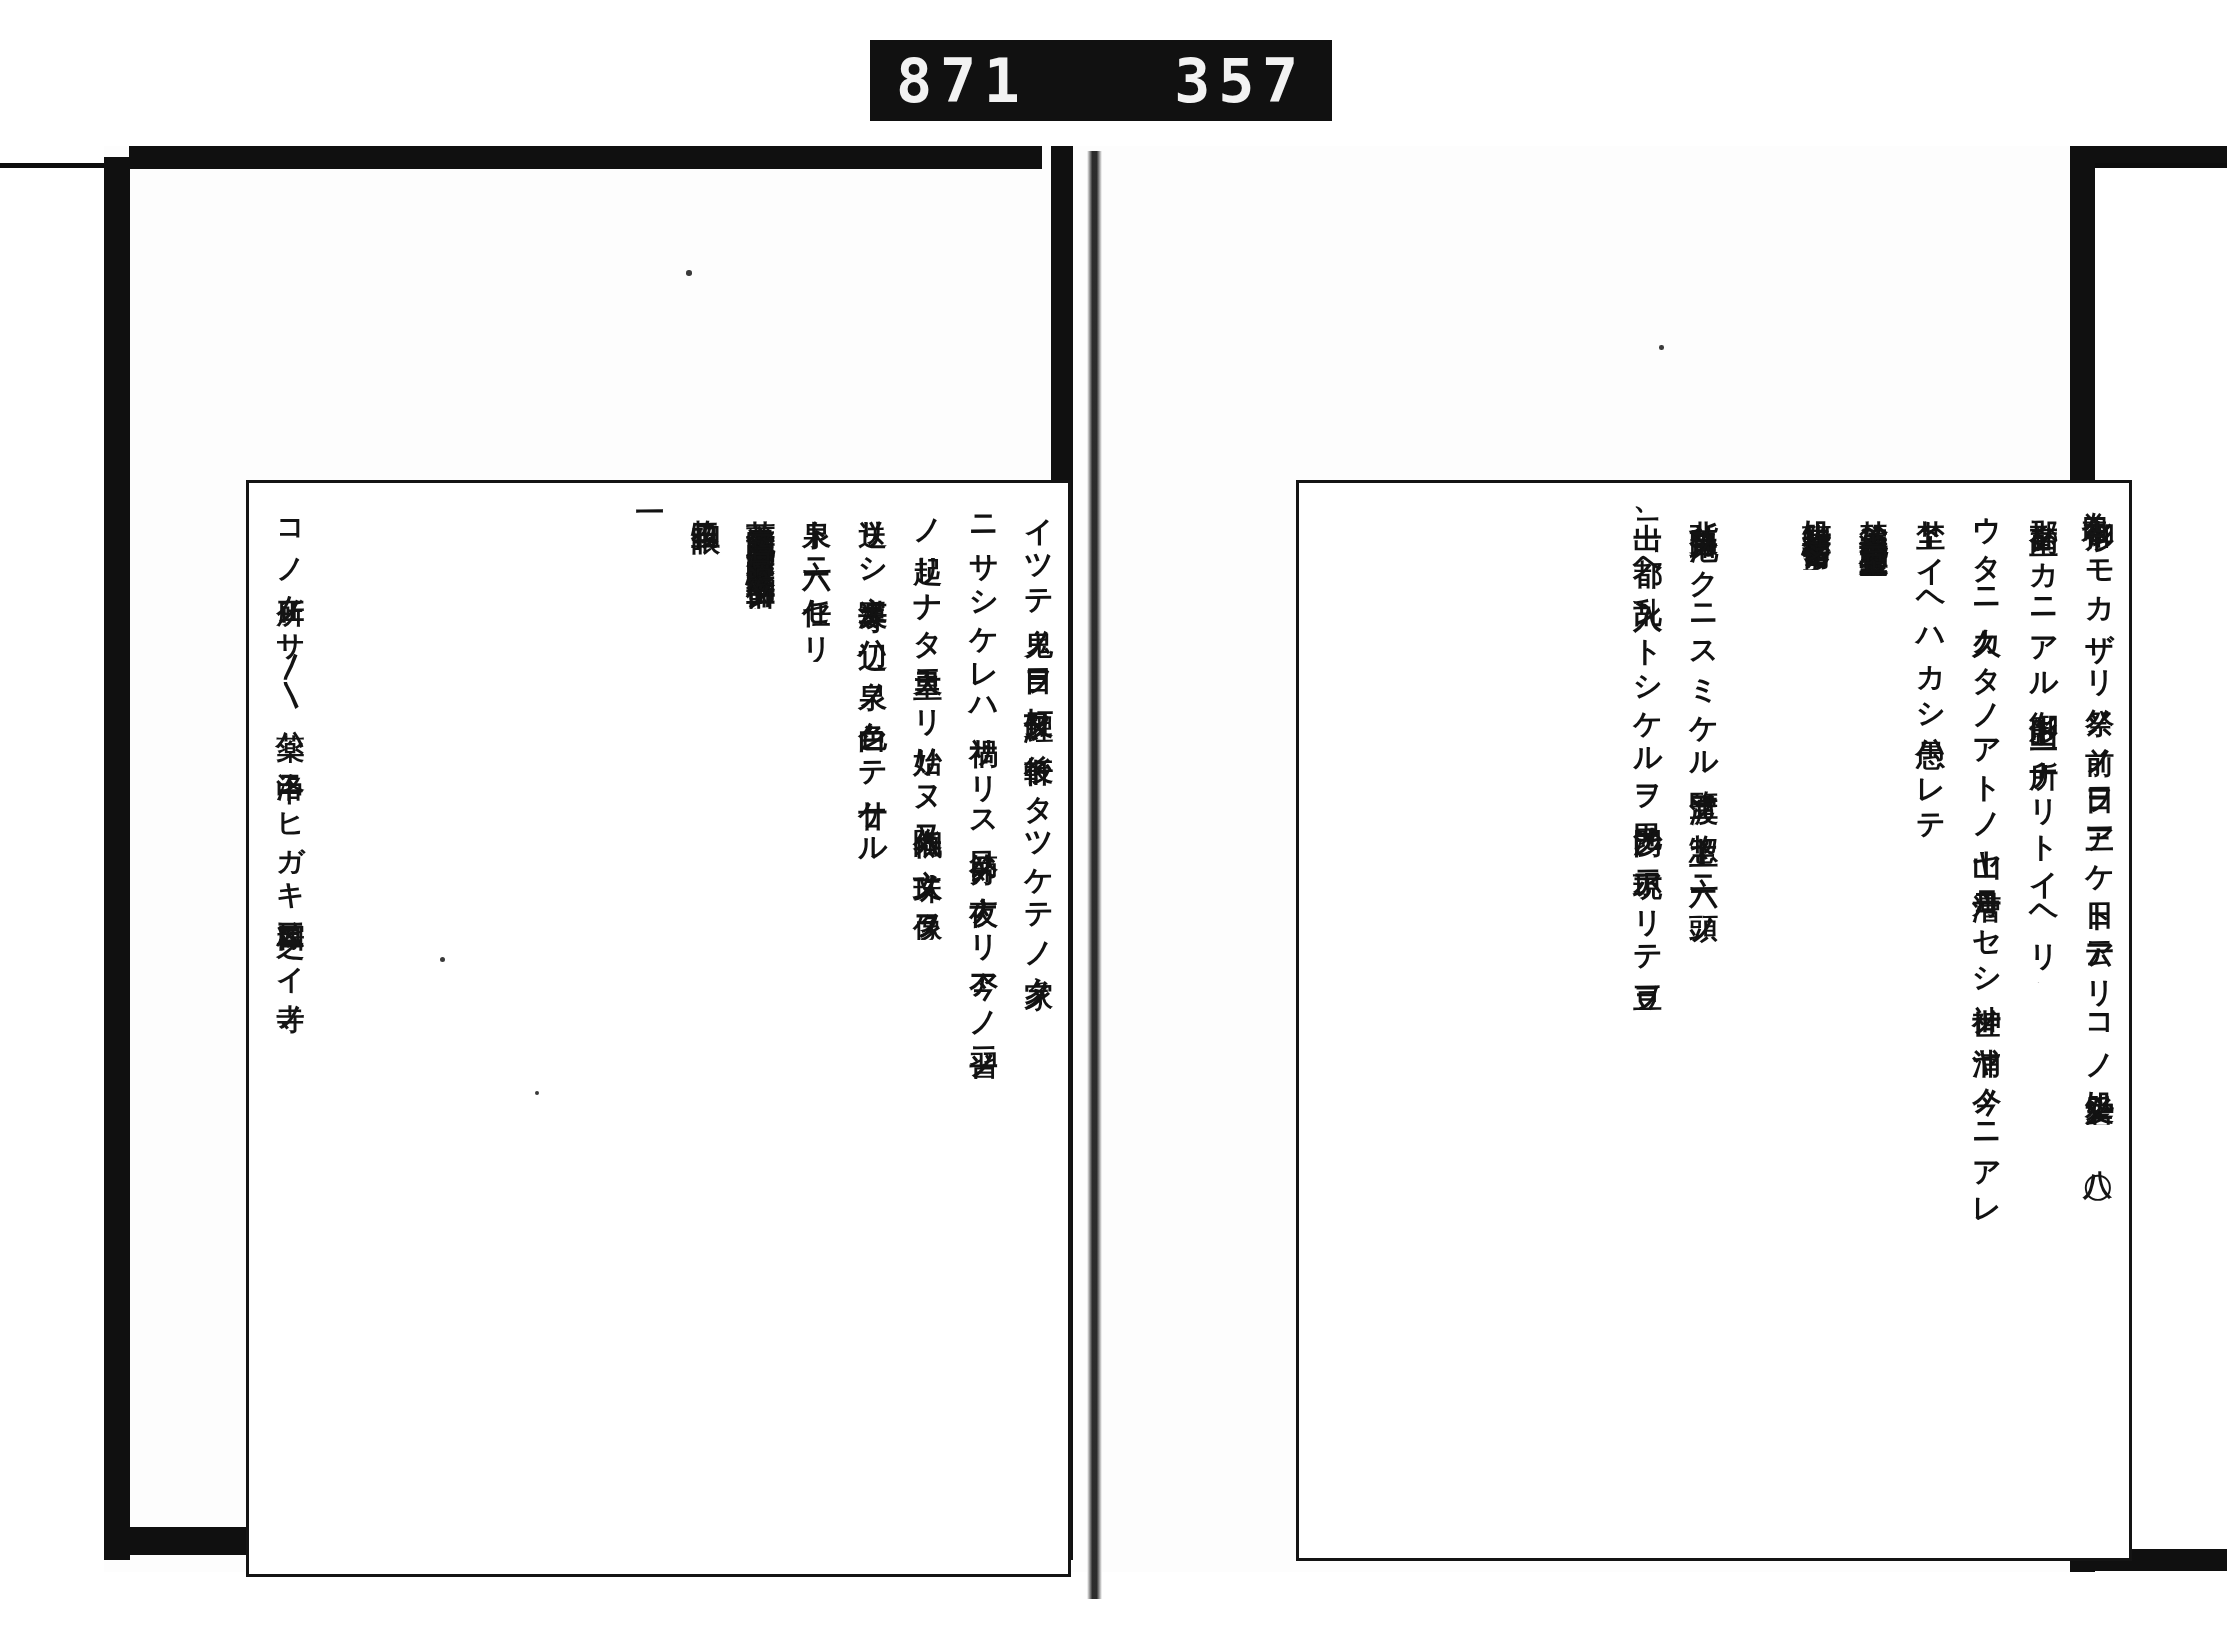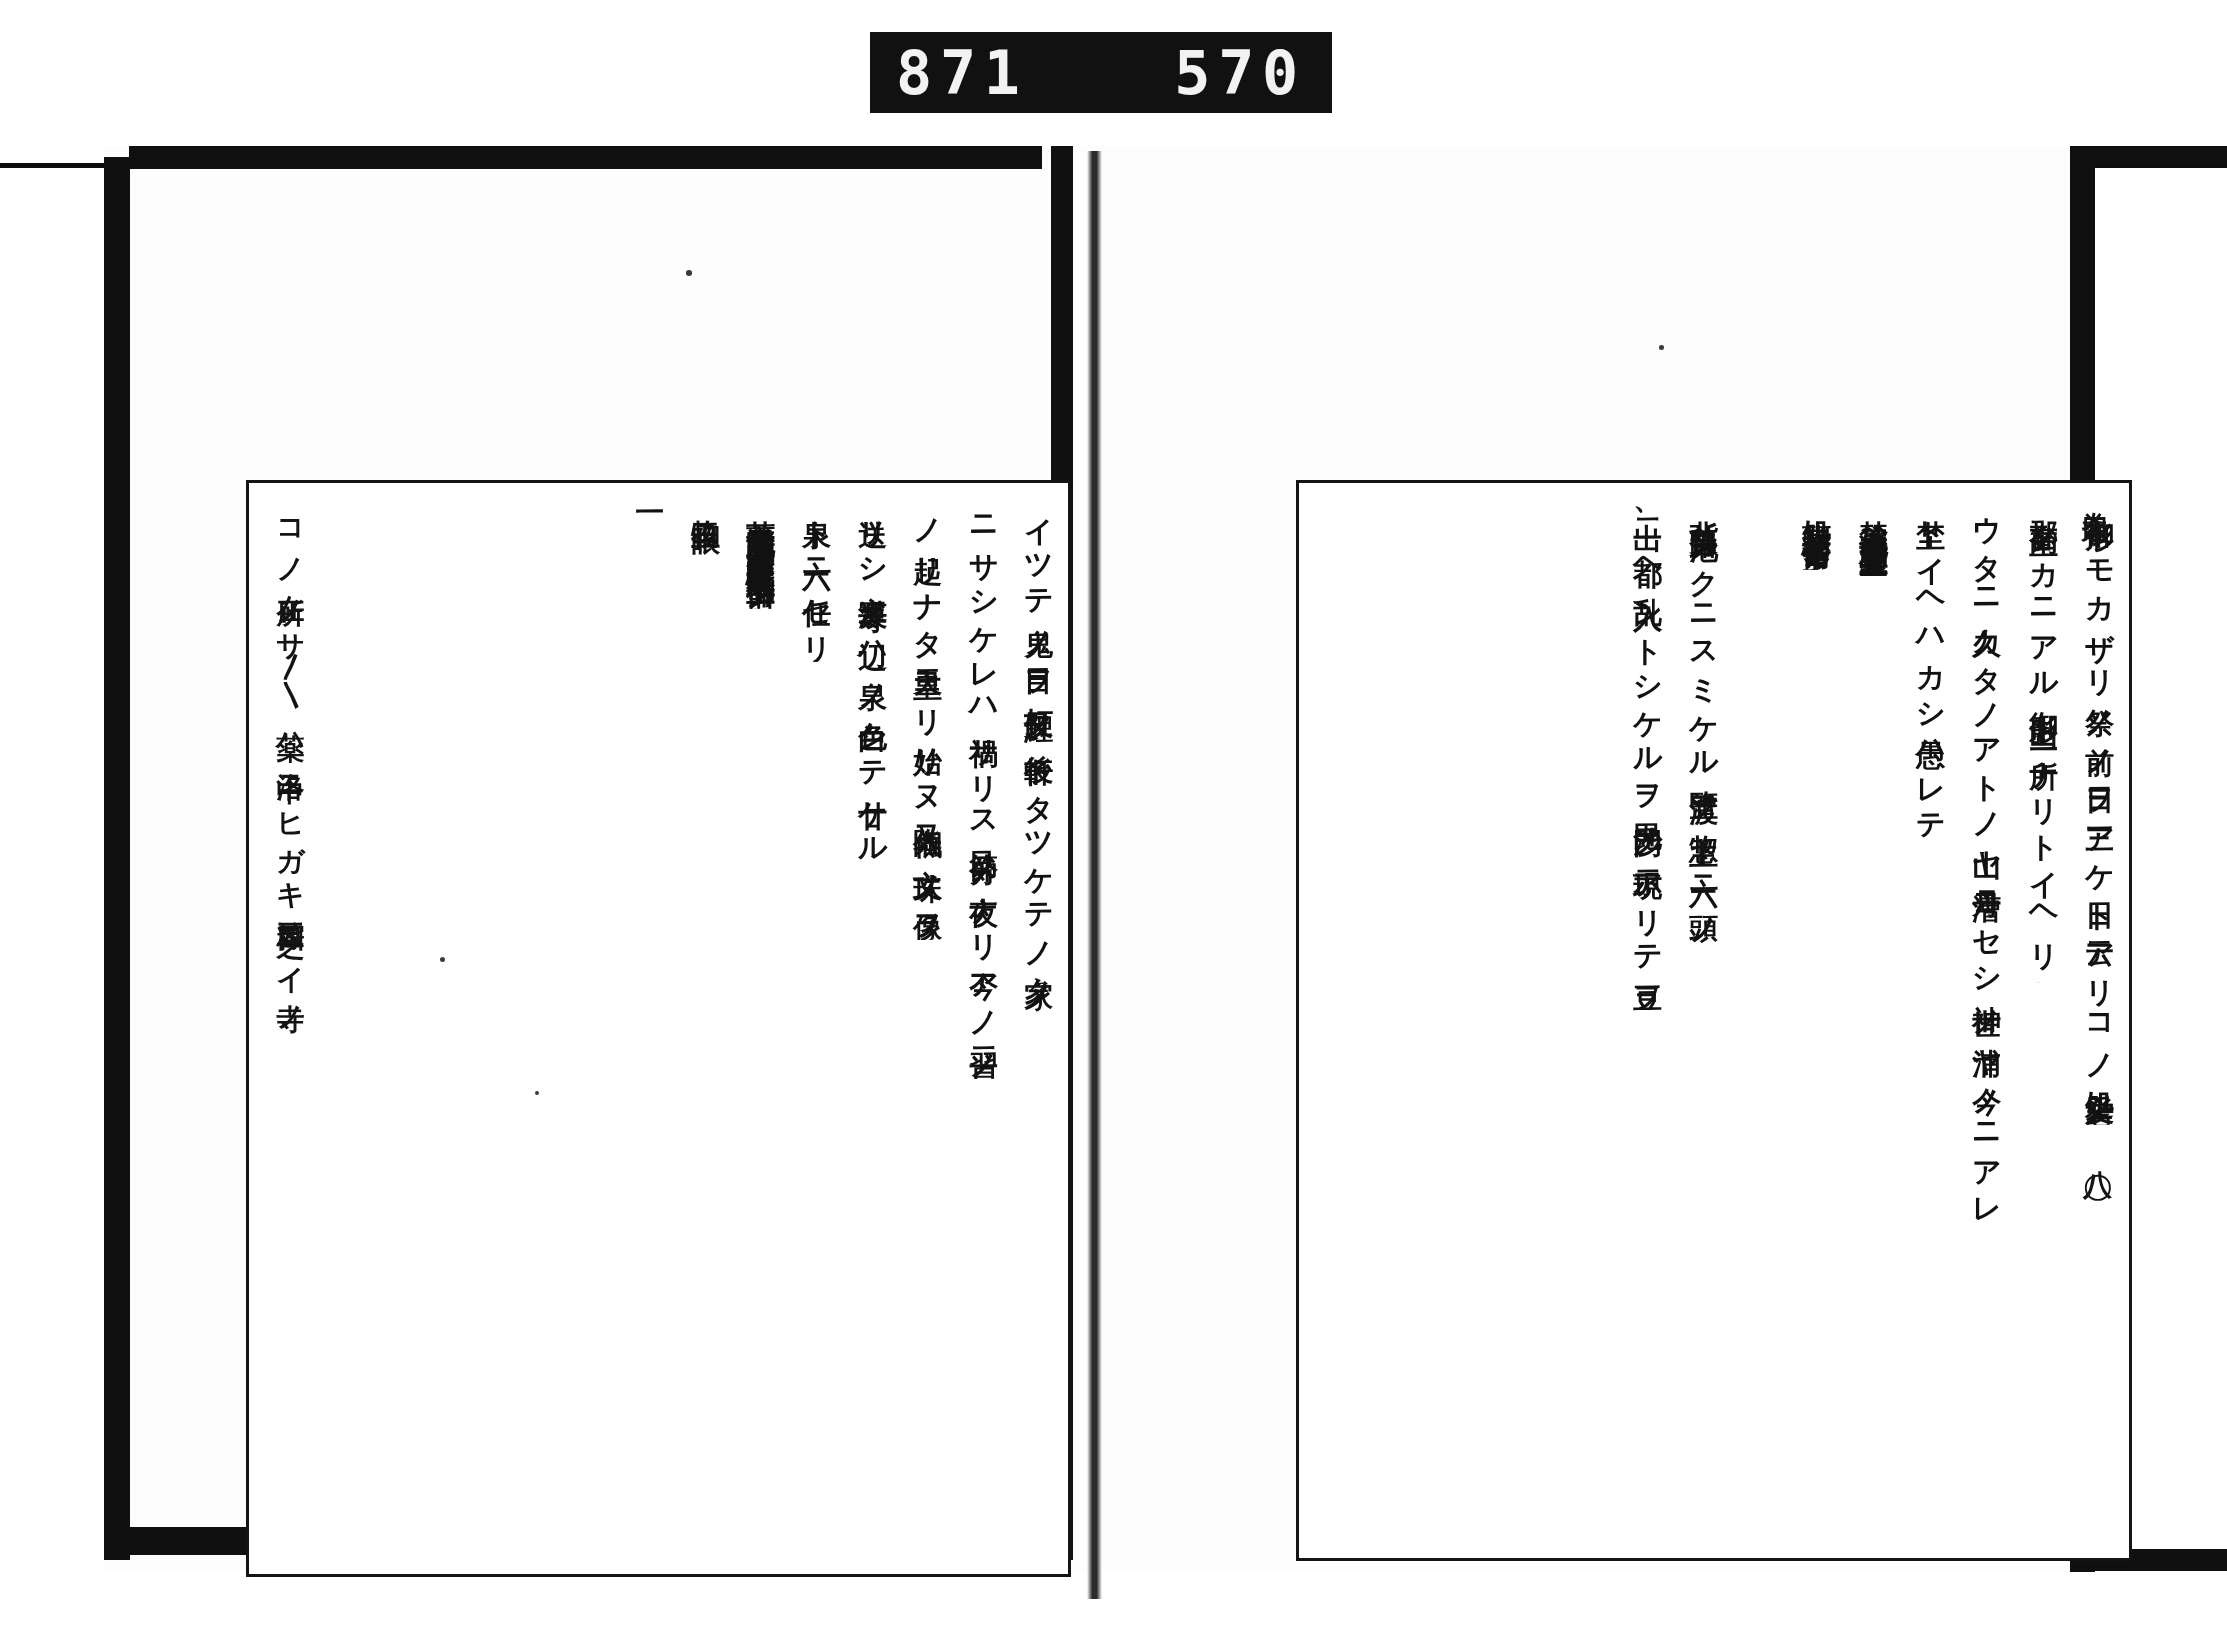--- a/index.html
+++ b/index.html
@@ -12,21 +12,21 @@
     height: 1648px;
     position: relative;
     overflow: hidden;
     font-family: "DejaVu Sans", sans-serif;
   }
 
   
   #film-header {
     position: absolute;
     left: 870px;
-    top: 32px;
+    top: 40px;
     width: 462px;
     height: 81px;
     background: #111111;
     display: flex;
     align-items: center;
     justify-content: space-between;
     padding: 0 26px;
     box-sizing: border-box;
   }
   .counter-digits {
@@ -144,21 +144,21 @@
   #right-folio-col   { left: 1974px; top: 1002px; height: 234px; font-size: 29px; }
 
   
   .speckle { position: absolute; background: #3a3a3a; border-radius: 50%; }
 </style>
 </head>
 <body>
 
 <div id="film-header">
   <span class="counter-digits">871</span>
-  <span class="counter-digits">570</span>
+  <span class="counter-digits">357</span>
 </div>
 
 <div class="scan-edge" id="edge-top-left"></div>
 <div class="scan-edge" id="edge-top-right"></div>
 
 <div id="book">
 
   <div class="page" id="page-left">
     <div class="ink-bar" id="left-top-bar"></div>
     <div class="ink-bar" id="left-outer-bar"></div>

